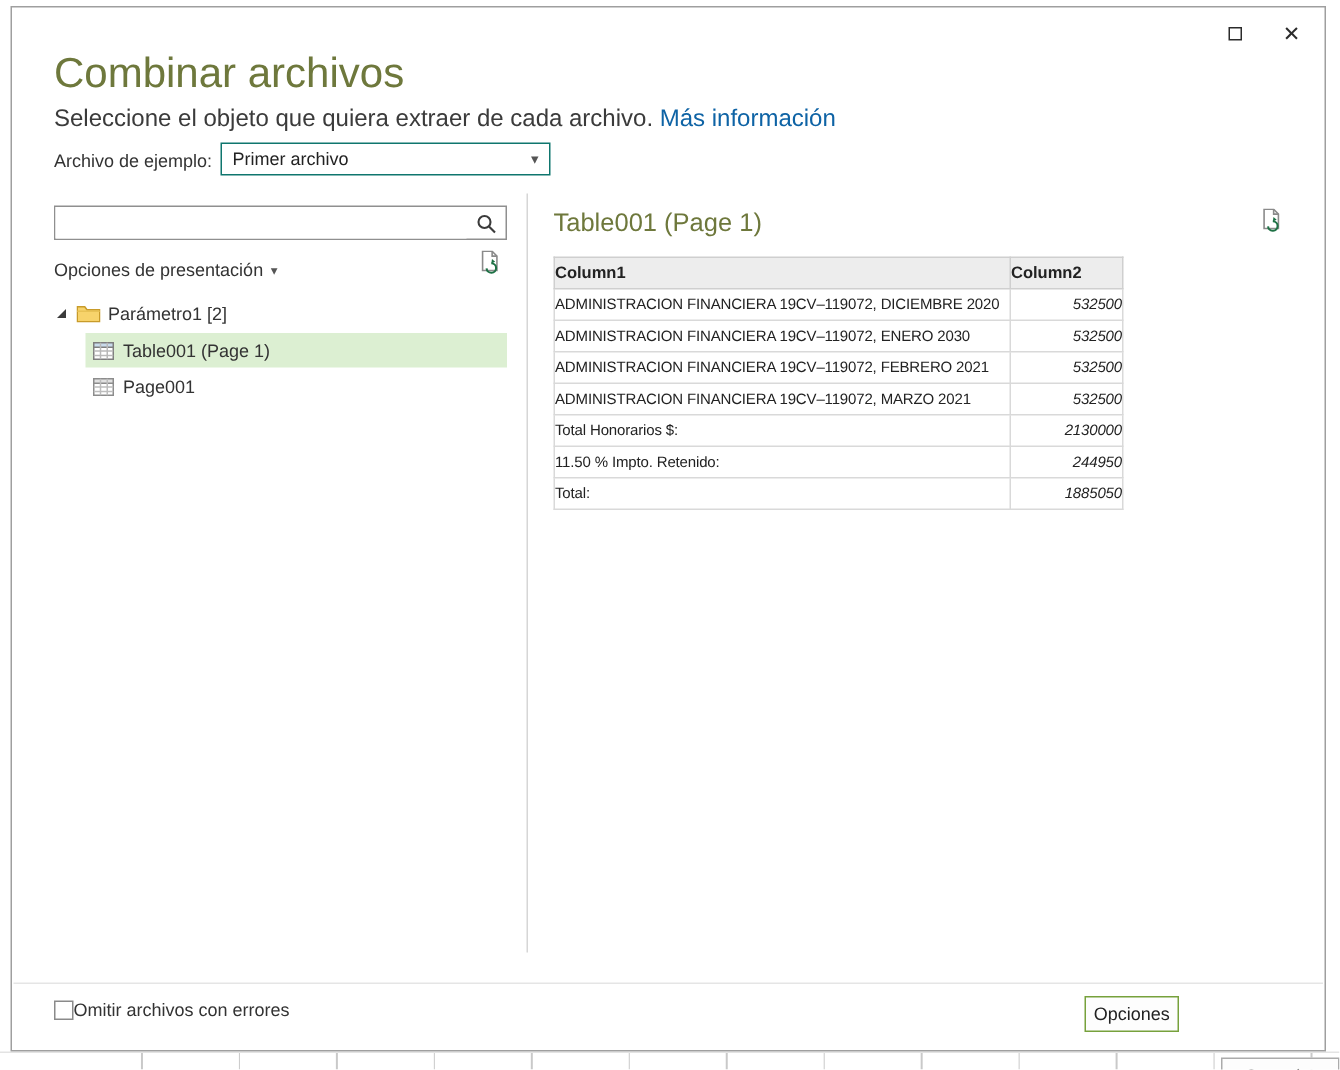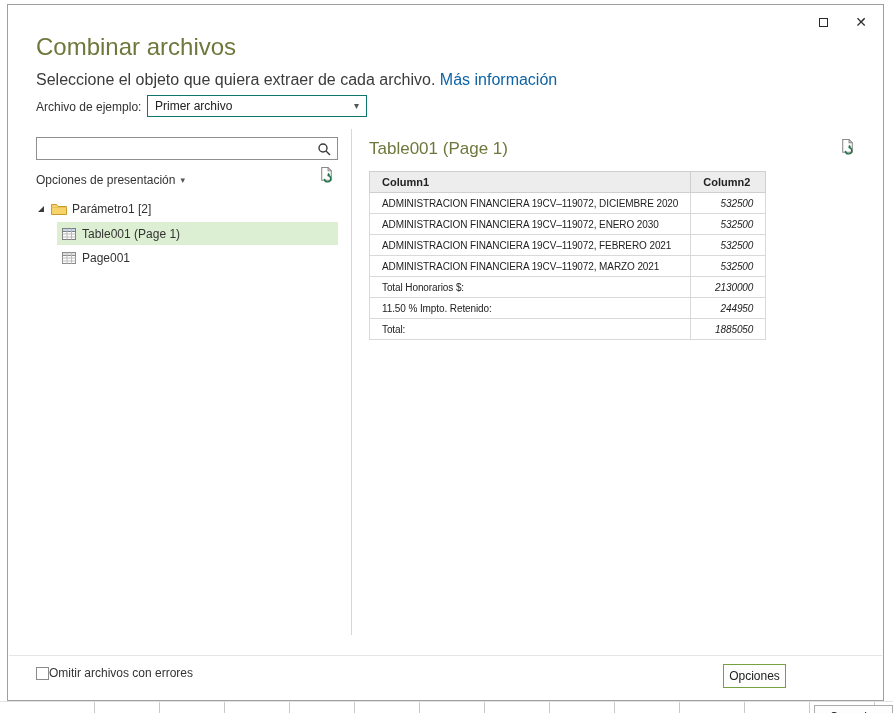--- a/index.html
+++ b/index.html
@@ -25,21 +25,21 @@
   }
 
   
   .win-controls { position: absolute; top: 7px; right: 8px; display: flex; gap: 10px; }
   .win-btn { width: 28px; height: 20px; display: flex; align-items: center; justify-content: center; cursor: default; }
   .max-glyph { width: 9px; height: 9px; border: 1px solid #2b2b2b; display: inline-block; }
   .close-glyph { font-size: 14px; color: #2b2b2b; line-height: 1; }
 
   .title {
     position: absolute; left: 28px; top: 28px;
-    font-size: 24px; font-weight: 400; color: var(--heading, #6E783C);
+    font-size: 28px; font-weight: 400; color: var(--heading, #6E783C);
   }
   .subtitle { position: absolute; left: 28px; top: 66px; font-size: 16px; color: #3b3b3b; }
   .subtitle .link { color: var(--link, #0E63A5); cursor: pointer; }
 
   .sample-label { position: absolute; left: 28px; top: 95px; font-size: 12px; color: #333; }
   .sample-select {
     position: absolute; left: 139px; top: 90px; width: 220px; height: 22px;
     border: 1px solid #0f766e; background: #fff; font-size: 12px; color: #222;
     display: flex; align-items: center; padding: 0 22px 0 7px; cursor: default;
   }
@@ -73,21 +73,21 @@
     position: absolute; left: 361px; top: 134px;
     font-size: 17px; font-weight: 400; color: var(--heading, #6E783C);
   }
   .refresh-preview-icon { position: absolute; right: 27px; top: 134px; cursor: pointer; }
 
   .preview-table {
     position: absolute; left: 361px; top: 166px;
     border-collapse: collapse; table-layout: fixed; background: #fff;
   }
   .preview-table th, .preview-table td {
-    border: 1px solid #d9d9d9; height: 21px; padding: 0 12px;
+    border: 1px solid #d9d9d9; height: 21px; padding: 0 0;
     overflow: hidden; white-space: nowrap;
   }
   .preview-table th {
     background: #ededed; font-weight: bold; text-align: left;
     font-size: 11px; color: #222; border-color: #cfcfcf;
   }
   .preview-table td { font-size: 10px; color: #222; letter-spacing: -0.1px; }
   .preview-table td.num { text-align: right; font-style: italic; }
 
   .footer-sep { position: absolute; left: 1px; right: 1px; top: 650px; height: 1px; background: #e5e5e5; }

